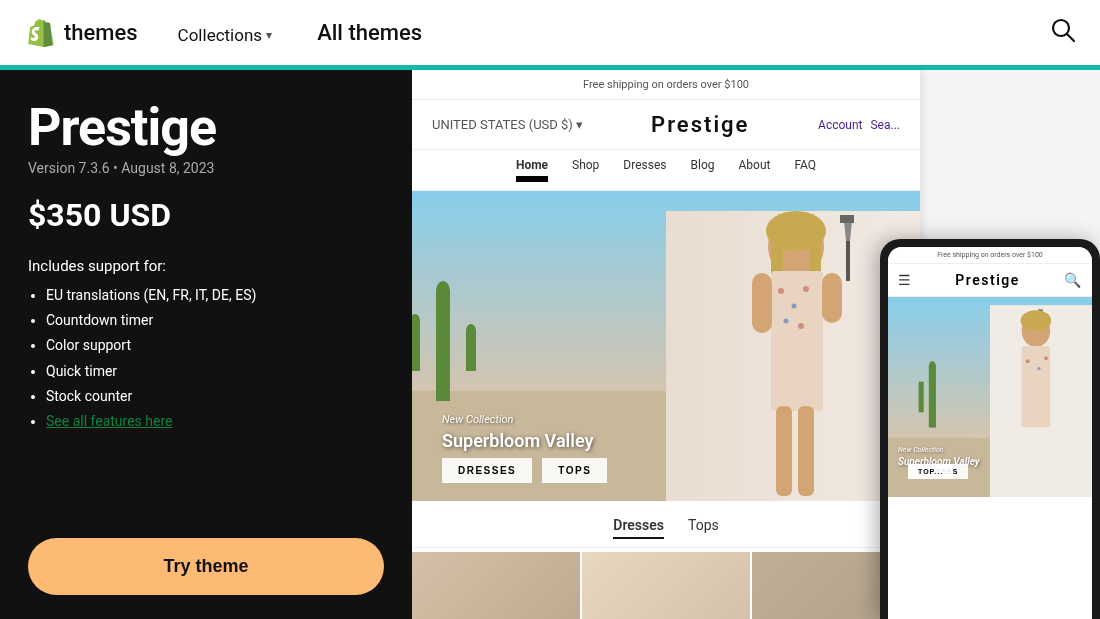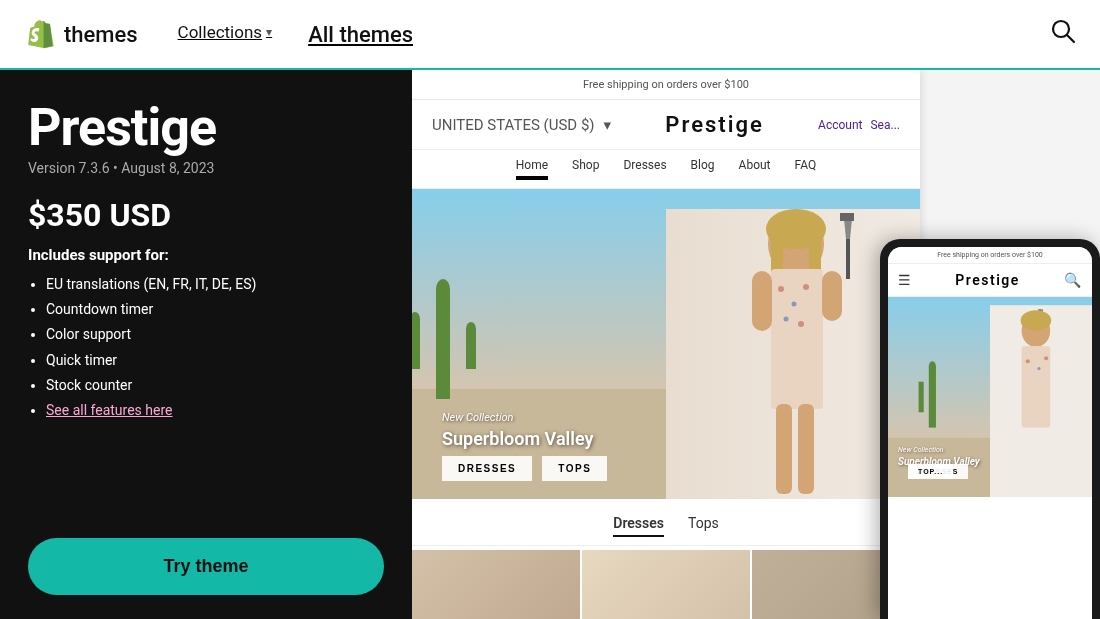--- a/index.html
+++ b/index.html
@@ -3,45 +3,44 @@
   <meta charset="utf-8">
   <style>
     * { margin: 0; padding: 0; box-sizing: border-box; }
     body { font-family: -apple-system, BlinkMacSystemFont, 'Segoe UI', Roboto, sans-serif; width: 1100px; height: 619px; overflow: hidden; background: #fff; }
 
     
     .navbar {
       display: flex;
       align-items: center;
       height: 70px;
-      border-bottom: 2px solid #14b8a6;
+      border-bottom: 5px solid #14b8a6;
       padding: 0 24px;
       background: #fff;
     }
     .navbar-brand {
       display: flex;
       align-items: center;
       gap: 8px;
       margin-right: 40px;
     }
     .shopify-logo {
       width: 32px;
       height: 32px;
     }
     .brand-name {
       font-size: 22px;
       font-weight: 500;
       color: #111;
     }
     .nav-links {
       display: flex;
-      align-items: flex-start;
-      gap: 36px;
+      align-items: flex-end;
+      gap: 45px;
       flex: 1;
-      text-decoration: underline;
     }
     .nav-link {
       font-size: 17px;
       color: #111;
       text-decoration: none;
       display: flex;
       align-items: center;
       gap: 4px;
       cursor: pointer;
     }
@@ -108,40 +107,40 @@
       margin-top: 20px;
     }
     .theme-description {
       font-size: 16px;
       color: #fff;
       margin-top: 24px;
       line-height: 1.5;
     }
     .support-title {
       font-size: 15px;
-      font-weight: 700;
-      color: #fff;
-      margin-top: 12px;
+      font-weight: 400;
+      color: #fff;
+      margin-top: 23px;
       margin-bottom: 8px;
     }
     .support-list {
       list-style: disc;
       padding-left: 18px;
     }
     .support-list li {
       font-size: 14px;
       color: #fff;
       line-height: 1.8;
     }
     .support-list a {
-      color: #f9a8d4;
+      color: #15803d;
     }
     .try-btn {
       margin-top: auto;
-      background: #14b8a6;
+      background: #fdba74;
       color: #111;
       border: none;
       border-radius: 50px;
       padding: 18px 0;
       font-size: 18px;
       font-weight: 600;
       cursor: pointer;
       width: 100%;
       text-align: center;
     }
@@ -190,43 +189,43 @@
       text-align: center;
       flex: 1;
     }
     .preview-header-links {
       font-size: 12px;
       color: #4c1d95;
       display: flex;
       gap: 8px;
     }
     .preview-country {
-      font-size: 15px;
+      font-size: 13px;
       color: #555;
       display: flex;
       align-items: center;
-      gap: 9px;
+      gap: 3px;
     }
 
     .preview-nav {
       display: flex;
       justify-content: center;
       gap: 24px;
       padding: 8px 0;
       border-bottom: 1px solid #eee;
     }
     .preview-nav-item {
       font-size: 12px;
       color: #333;
       text-decoration: none;
       padding-bottom: 4px;
     }
     .preview-nav-item.active {
-      border-bottom: 4px solid #000000;
-      font-weight: 400;
+      border-bottom: 6px solid #000000;
+      font-weight: 700;
     }
 
     
     .preview-hero {
       position: relative;
       height: 310px;
       background: linear-gradient(135deg, #d4c5b0 0%, #c8bfae 30%, #e8ddd0 100%);
       overflow: hidden;
     }
 

